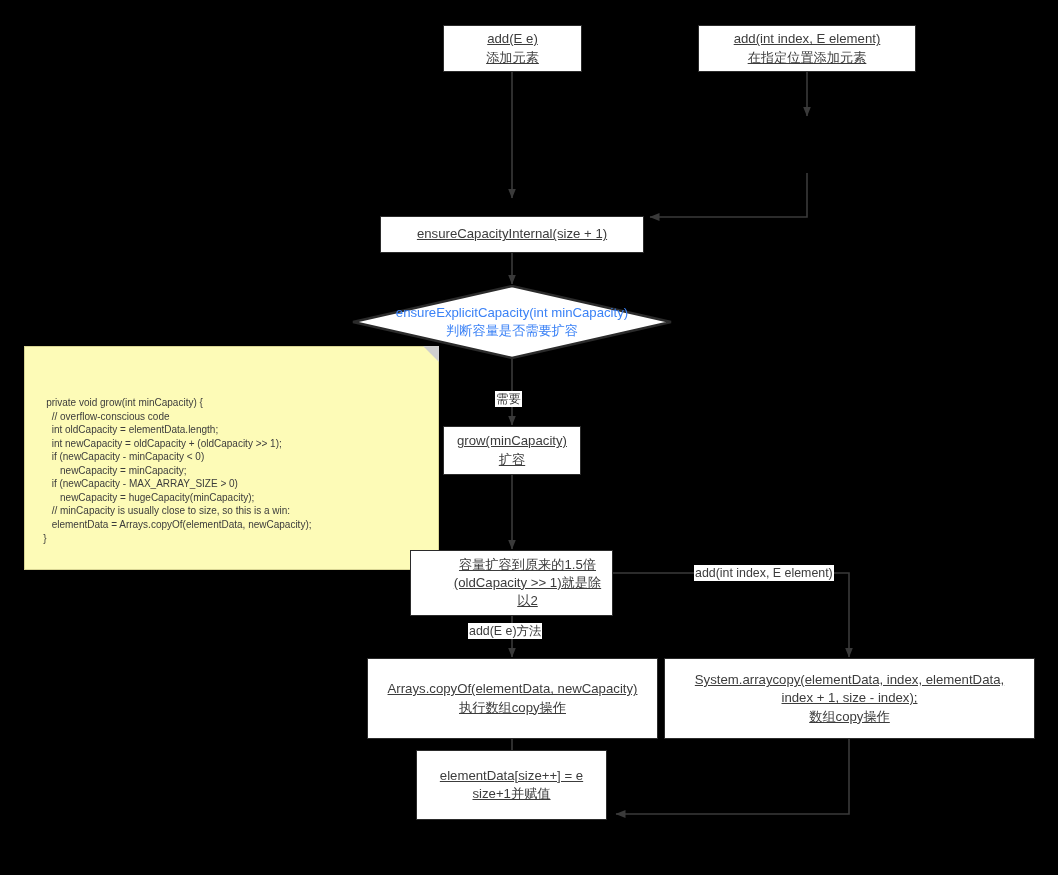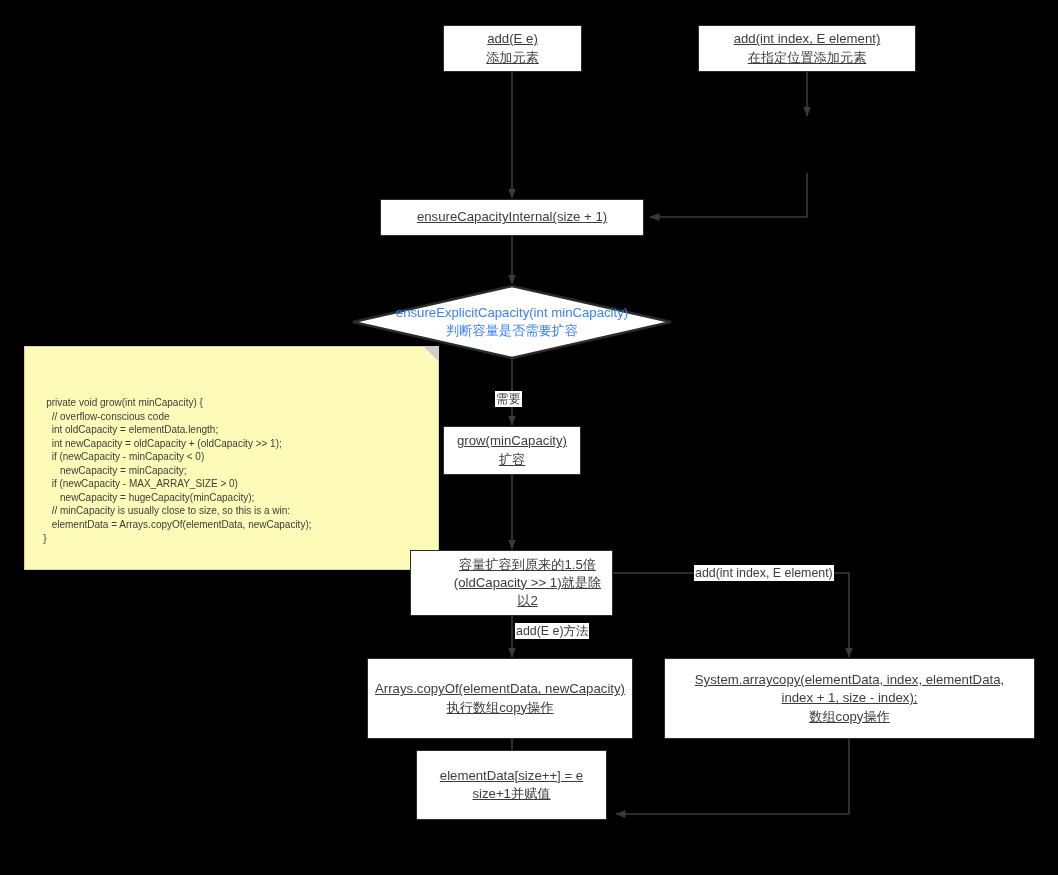--- a/index.html
+++ b/index.html
@@ -134,21 +134,21 @@
     <span class="txt">add(E e)
 添加元素</span>
   </div>
 
   <div class="node" style="left:698px; top:25px; width:218px; height:47px;">
     <span class="txt">add(int index, E element)
 在指定位置添加元素</span>
   </div>
 
 
-  <div class="node" style="left:380px; top:199px; width:264px; height:37px;">
+  <div class="node" style="left:380px; top:216px; width:264px; height:37px;">
     <span class="txt">ensureCapacityInternal(size + 1)</span>
   </div>
 
   <div class="decision" style="left:352px; top:285px; width:320px; height:74px;">
     <svg class="dshape" viewBox="0 0 320 74" preserveAspectRatio="none">
       <polygon points="160,1 319,37 160,73 1,37" fill="#ffffff" stroke="#2b2b2b" stroke-width="2.4"></polygon>
     </svg>
     <div class="dlabel">ensureExplicitCapacity(int minCapacity)
 判断容量是否需要扩容</div>
   </div>
@@ -156,21 +156,21 @@
   <div class="node" style="left:443px; top:426px; width:138px; height:49px;">
     <span class="txt">grow(minCapacity)
 扩容</span>
   </div>
 
   <div class="node" style="left:410px; top:550px; width:203px; height:66px;padding-left:32px;">
     <span class="txt">容量扩容到原来的1.5倍
 (oldCapacity &gt;&gt; 1)就是除以2</span>
   </div>
 
-  <div class="node" style="left:367px; top:658px; width:266px; height:81px;">
+  <div class="node" style="left:367px; top:658px; width:291px; height:81px;">
     <span class="txt">Arrays.copyOf(elementData, newCapacity)
 执行数组copy操作</span>
   </div>
 
   <div class="node" style="left:664px; top:658px; width:371px; height:81px;">
     <span class="txt">System.arraycopy(elementData, index, elementData,
 index + 1,  size - index);
 数组copy操作</span>
   </div>
 
@@ -189,17 +189,17 @@
          newCapacity = minCapacity;
       if (newCapacity - MAX_ARRAY_SIZE &gt; 0)
          newCapacity = hugeCapacity(minCapacity);
       // minCapacity is usually close to size, so this is a win:
       elementData = Arrays.copyOf(elementData, newCapacity);
    }</span>
   </div>
 
   <div class="elabel" style="left:495px; top:391px;">需要</div>
 
-  <div class="elabel" style="left:468px; top:623px;margin-left:47px;">add(E e)方法</div>
+  <div class="elabel" style="left:468px; top:623px;">add(E e)方法</div>
 
   <div class="elabel" style="left:694px; top:565px;">add(int index, E element)</div>
 
 </div>
 
 </body></html>

